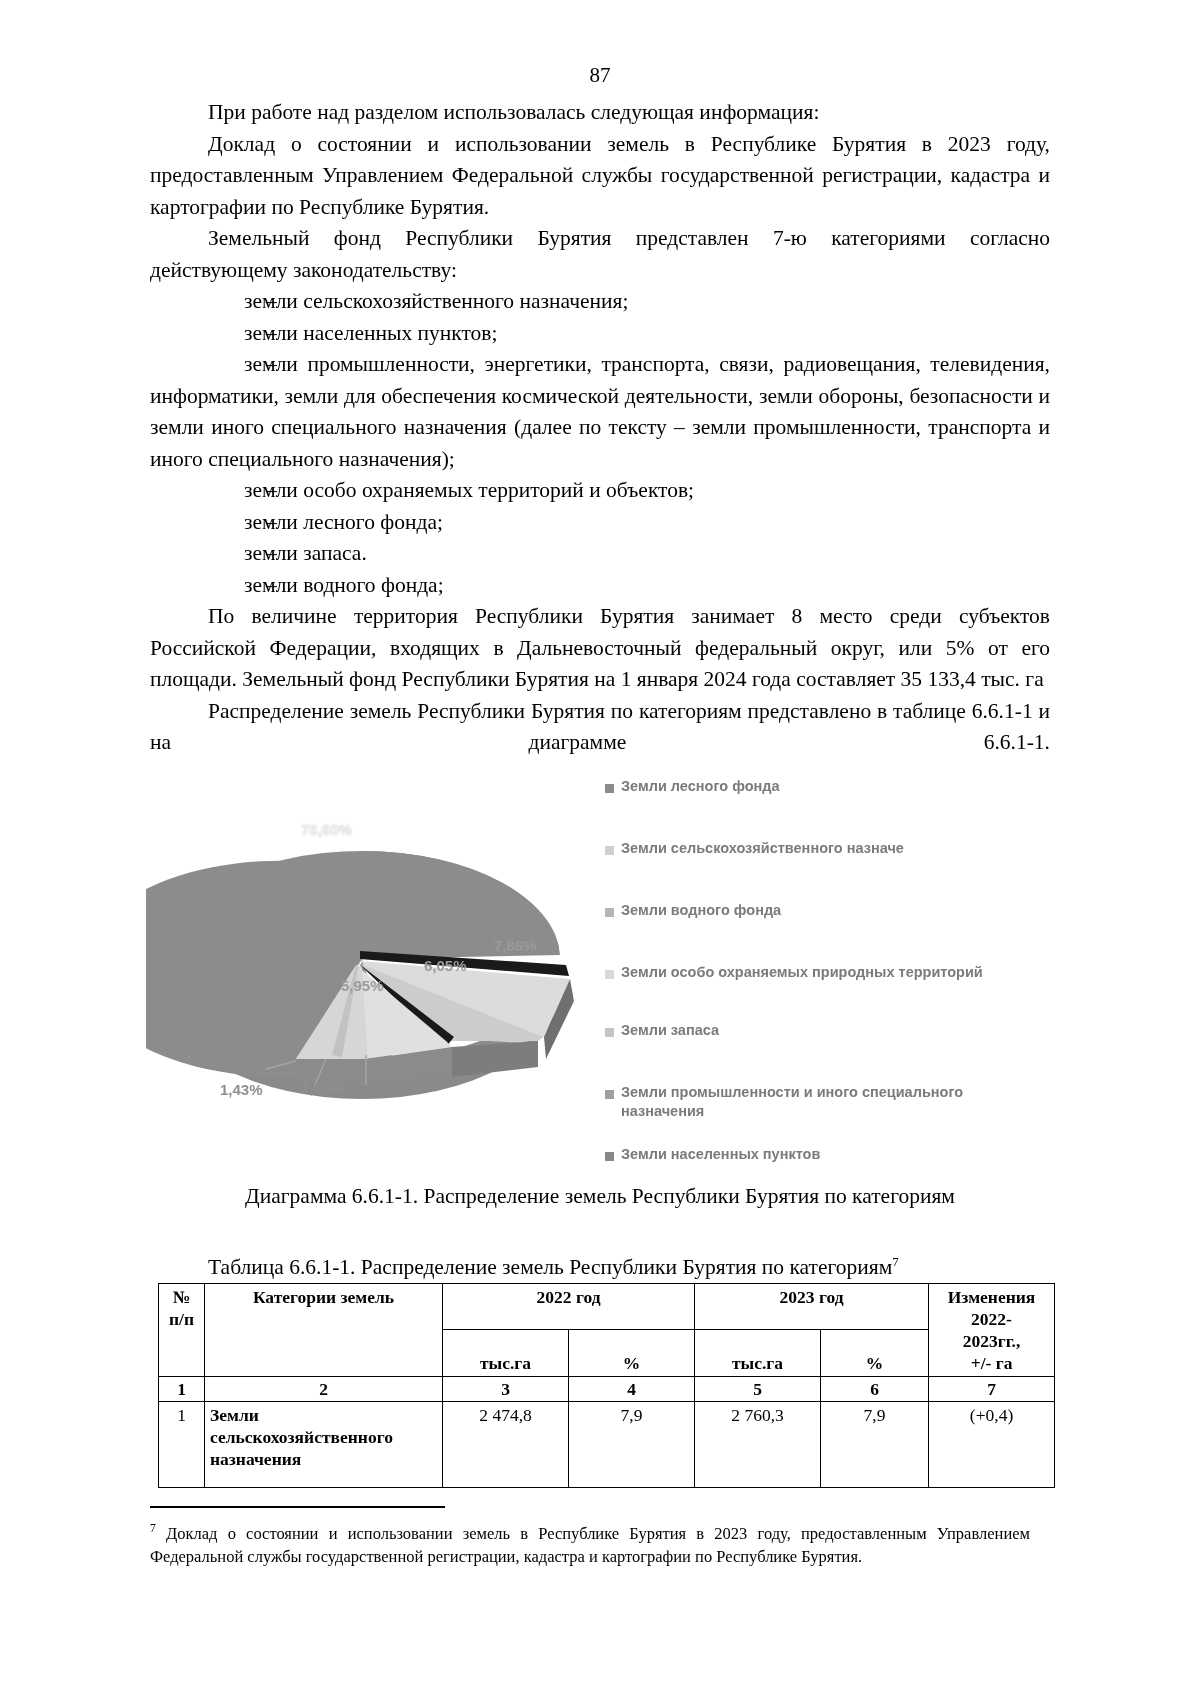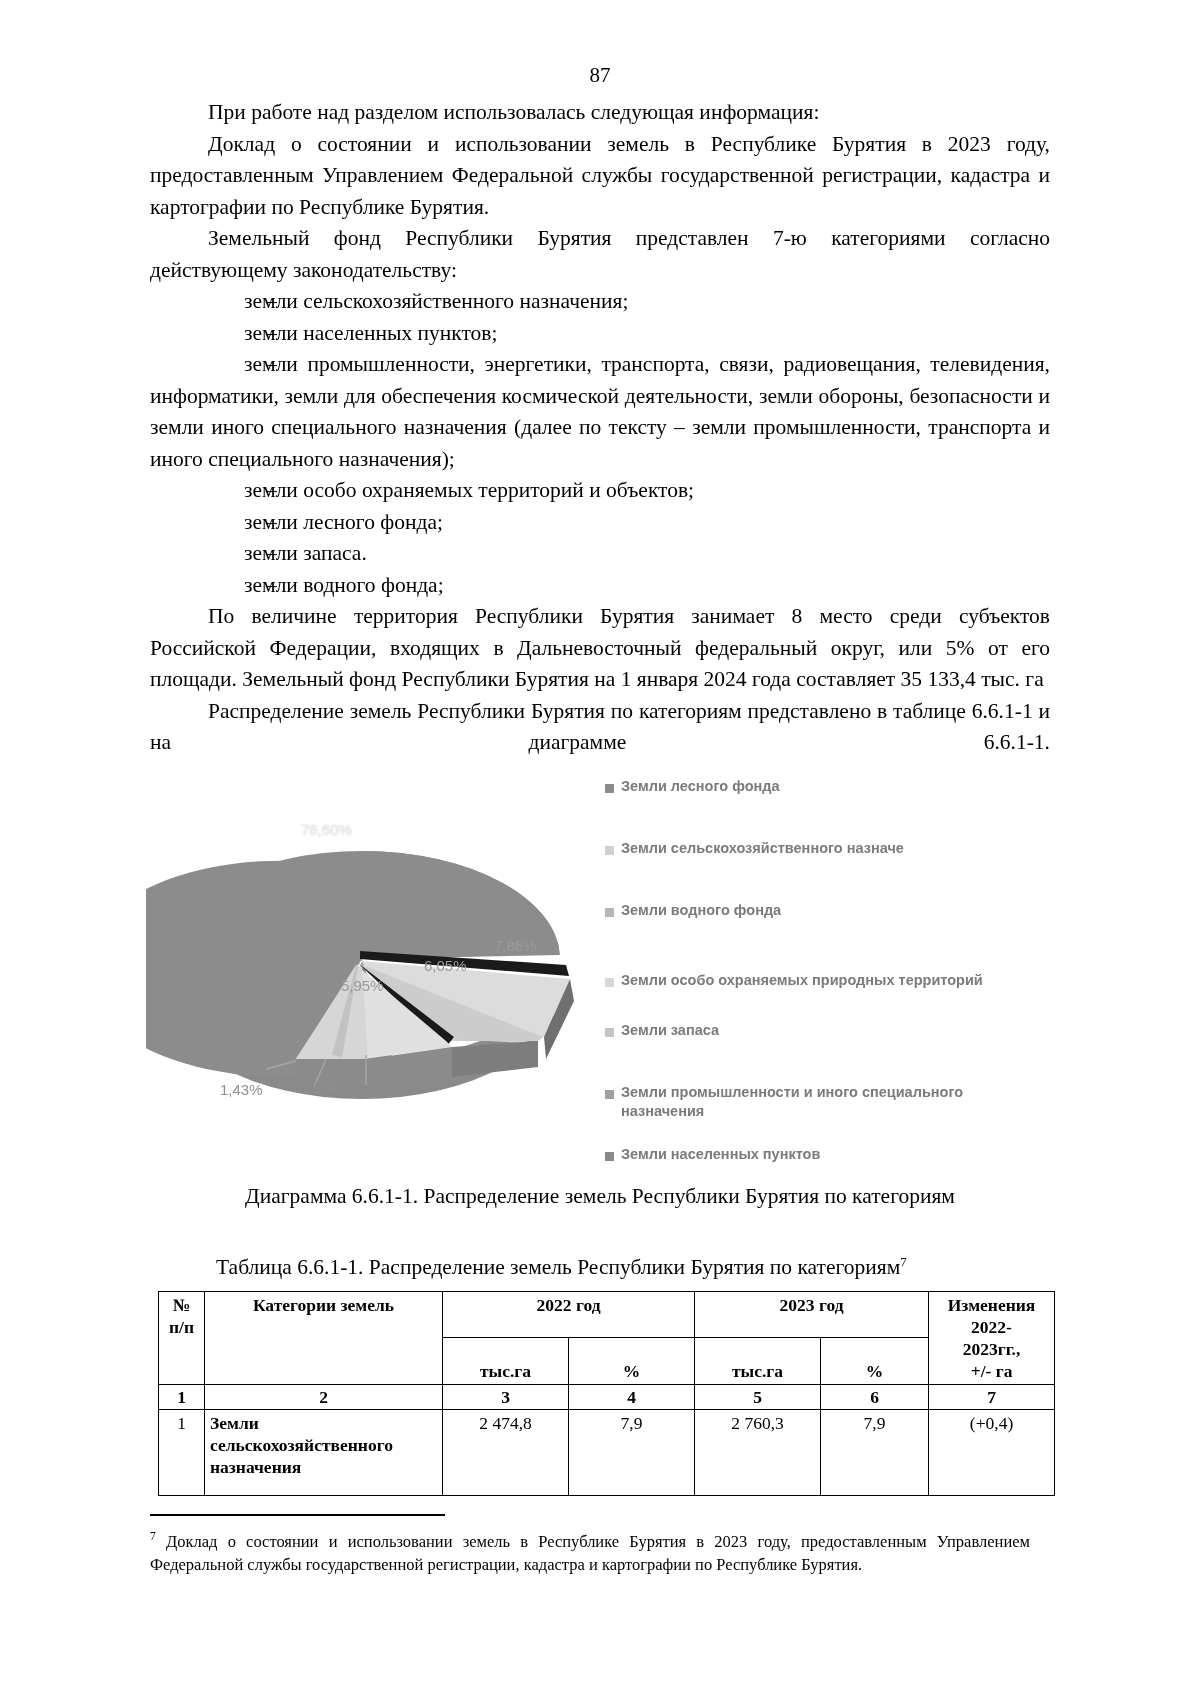--- a/index.html
+++ b/index.html
@@ -122,21 +122,21 @@
     text-align-last: left;
   }
   .legend-label.clipped {
     width: 330px;
     overflow: hidden;
     text-overflow: clip;
   }
   .pct {
     position: absolute;
     font-family: "Liberation Sans", "DejaVu Sans", sans-serif;
-    font-weight: normal;
+    font-weight: bold;
     font-size: 15px;
     color: #f0f0f0;
     text-shadow: 0 0 2px rgba(90,90,90,0.35);
   }
   .pct.dark {
     color: #8f8f8f;
     text-shadow: none;
   }
   .pct.gray {
     color: #9a9a9a;
@@ -148,21 +148,21 @@
     font-size: 21.5px;
     line-height: 31px;
     text-align: center;
     margin: 0;
   }
   .table-caption {
     font-size: 21.5px;
     line-height: 31px;
     text-align: left;
     text-indent: 58px;
-    margin: 8px;
+    margin: 0;
   }
   .table-caption sup {
     font-size: 13px;
     vertical-align: super;
   }
 
   table.landtable {
     border-collapse: collapse;
     width: 880px;
     margin-left: 8px;
@@ -329,21 +329,21 @@
           <span class="legend-label">Земли лесного фонда</span>
         </div>
         <div class="legend-row" style="top:62px;">
           <span class="legend-swatch" style="background:#d0d0d0;"></span>
           <span class="legend-label clipped">Земли сельскохозяйственного назначе</span>
         </div>
         <div class="legend-row" style="top:124px;">
           <span class="legend-swatch" style="background:#b5b5b5;"></span>
           <span class="legend-label">Земли водного фонда</span>
         </div>
-        <div class="legend-row" style="top:194px;">
+        <div class="legend-row" style="top:186px;">
           <span class="legend-swatch" style="background:#d8d8d8;"></span>
           <span class="legend-label justify">Земли особо охраняемых природных территорий</span>
         </div>
         <div class="legend-row" style="top:244px;">
           <span class="legend-swatch" style="background:#c4c4c4;"></span>
           <span class="legend-label">Земли запаса</span>
         </div>
         <div class="legend-row" style="top:306px;">
           <span class="legend-swatch" style="background:#9f9f9f;"></span>
           <span class="legend-label two-line">Земли промышленности и иного специального назначения</span>

